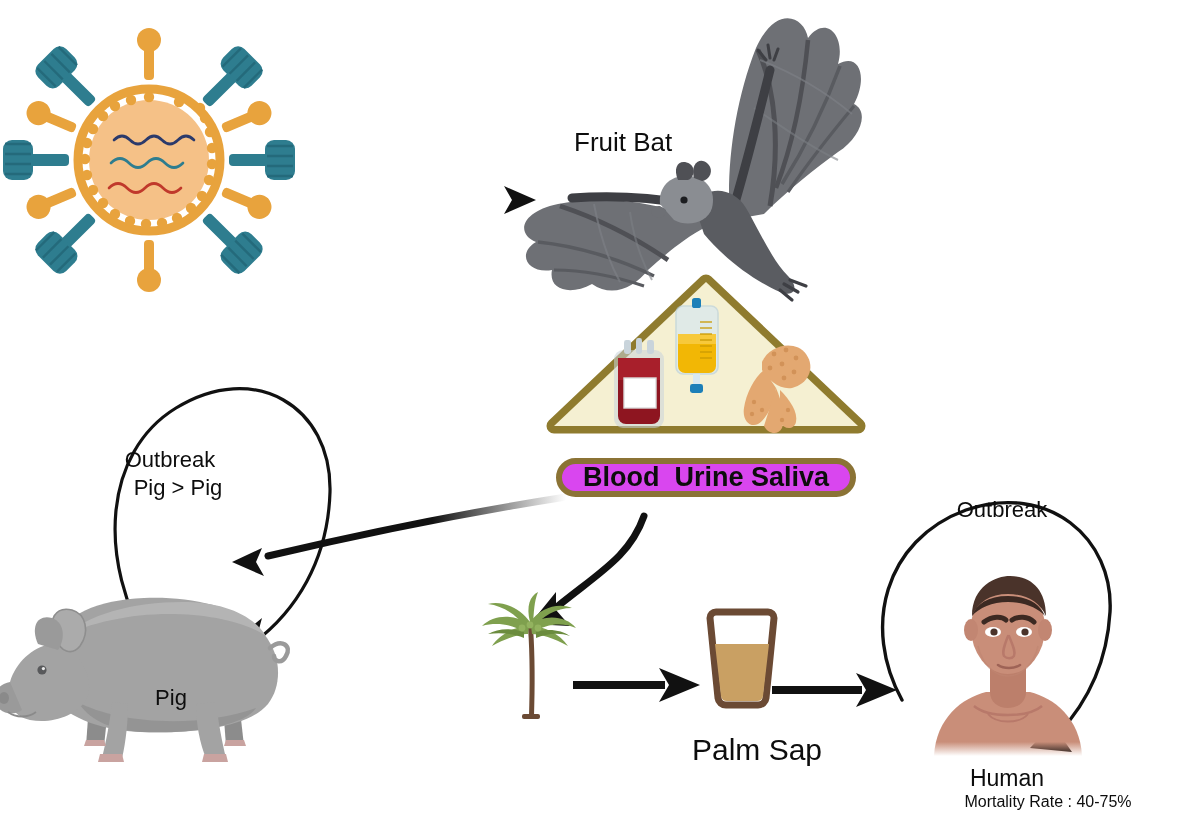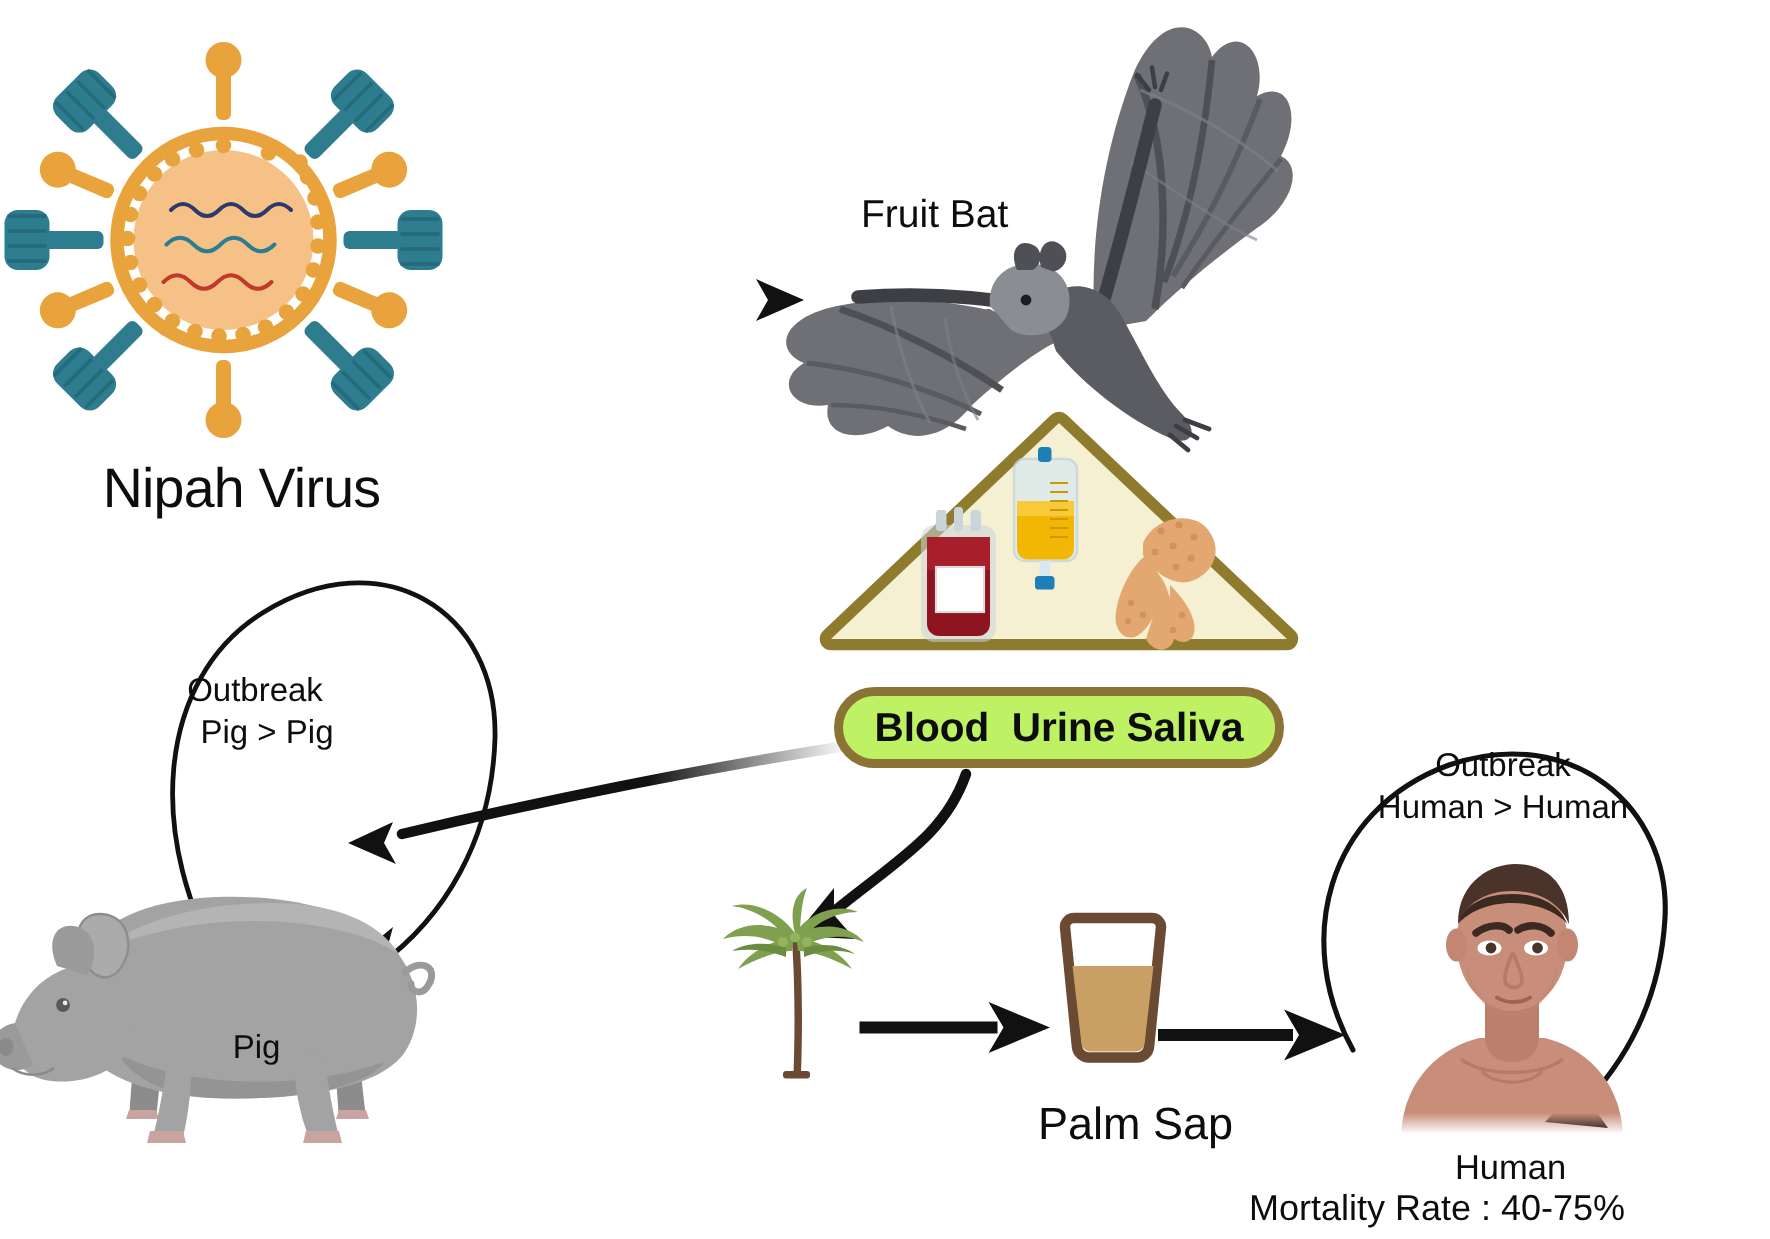--- a/index.html
+++ b/index.html
@@ -171,21 +171,20 @@
         <circle cx="101" cy="76" r="5.2"></circle>
           <circle cx="117" cy="70" r="5.2"></circle>
       </g>
 
       <path d="M100 110 q8 -8 16 0 t16 0 t16 0 t16 0 t16 0" fill="none" stroke="#2B3A6B" stroke-width="2.6" stroke-linecap="round"></path>
       <path d="M97 133 q9 -9 18 0 t18 0 t18 0 t18 0" fill="none" stroke="#2E7D8F" stroke-width="2.6" stroke-linecap="round"></path>
       <path d="M95 158 q9 -9 18 0 t18 0 t18 0 t18 0" fill="none" stroke="#C0392B" stroke-width="2.6" stroke-linecap="round"></path>
     </g>
   </svg>
 
-  <div class="lbl ctr" style="left:161px;top:305px;font-size:37px;letter-spacing:-0.5px;">Nipah Virus</div>
 
   <svg class="art" style="left:508px;top:8px;width:390px;height:300px;" viewBox="0 0 390 300">
     <g>
 
       <path d="M222 212 C 218 160, 226 96, 248 40 C 268 -4, 296 8, 300 30
                C 318 6, 338 28, 330 56 C 352 44, 360 70, 346 96
                C 362 104, 352 130, 330 144 C 308 160, 280 182, 256 206 Z" fill="#6E7075"></path>
       <path d="M250 42 C 268 82, 272 140, 262 198" fill="none" stroke="#4F5055" stroke-width="5"></path>
       <path d="M300 32 C 296 74, 288 128, 268 180" fill="none" stroke="#4F5055" stroke-width="4.5"></path>
       <path d="M332 58 C 318 96, 298 138, 274 176" fill="none" stroke="#595B60" stroke-width="3.6"></path>
@@ -279,22 +278,22 @@
         <circle cx="236" cy="100" r="2.4"></circle>
           <circle cx="206" cy="124" r="2.2"></circle>
         <circle cx="214" cy="132" r="2.2"></circle>
           <circle cx="204" cy="136" r="2.2"></circle>
         <circle cx="240" cy="132" r="2.2"></circle>
           <circle cx="234" cy="142" r="2.2"></circle>
       </g>
     </g>
   </svg>
 
-  <div style="position:absolute;left:556px;top:458px;width:300px;height:54px;
-              background:#bef264;border:6px solid #8B7335;border-radius:27px;
+  <div style="position:absolute;left:556px;top:458px;width:300px;height:39px;
+              background:#d946ef;border:6px solid #8B7335;border-radius:27px;
               display:flex;align-items:center;justify-content:center;box-sizing:border-box;">
     <span style="font-size:27px;font-weight:bold;color:#0D0D0D;white-space:pre;">Blood  Urine Saliva</span>
   </div>
 
   <svg class="art" style="left:-6px;top:552px;width:330px;height:220px;" viewBox="0 0 330 220">
     <g>
 
       <path d="M96 138 l-4 56 h18 l6 -56 Z" fill="#8C8C8C"></path>
       <path d="M228 140 l4 54 h18 l-6 -54 Z" fill="#8C8C8C"></path>
 
@@ -409,18 +408,17 @@
       <path d="M108 70 C 104 80, 102 86, 104 90 C 107 93, 112 93, 114 90
                C 116 86, 113 80, 109 70" fill="none" stroke="#B8796A" stroke-width="2.4" stroke-linecap="round"></path>
 
       <path d="M98 99 C 104 103, 114 103, 120 99" fill="none" stroke="#9E6356" stroke-width="2.6" stroke-linecap="round"></path>
 
       <path d="M78 80 C 82 98, 94 110, 108 110 C 122 110, 134 98, 138 80" fill="none" stroke="#BF8572" stroke-width="1.6" opacity=".6"></path>
     </g>
   </svg>
 
   <div class="lbl ctr" style="left:1002px;top:498px;font-size:22px;">Outbreak</div>
-  <div class="lbl ctr" style="left:1002px;top:526px;font-size:22px;">Human &gt; Human</div>
 
   <div class="lbl ctr" style="left:1007px;top:766px;font-size:23px;">Human</div>
-  <div class="lbl ctr" style="left:958px;top:793px;font-size:24px;text-align:right;">Mortality Rate : 40-75%</div>
+  <div class="lbl ctr" style="left:1048px;top:793px;font-size:16px;text-align:right;">Mortality Rate : 40-75%</div>
 
 </div>
 
 </body></html>

